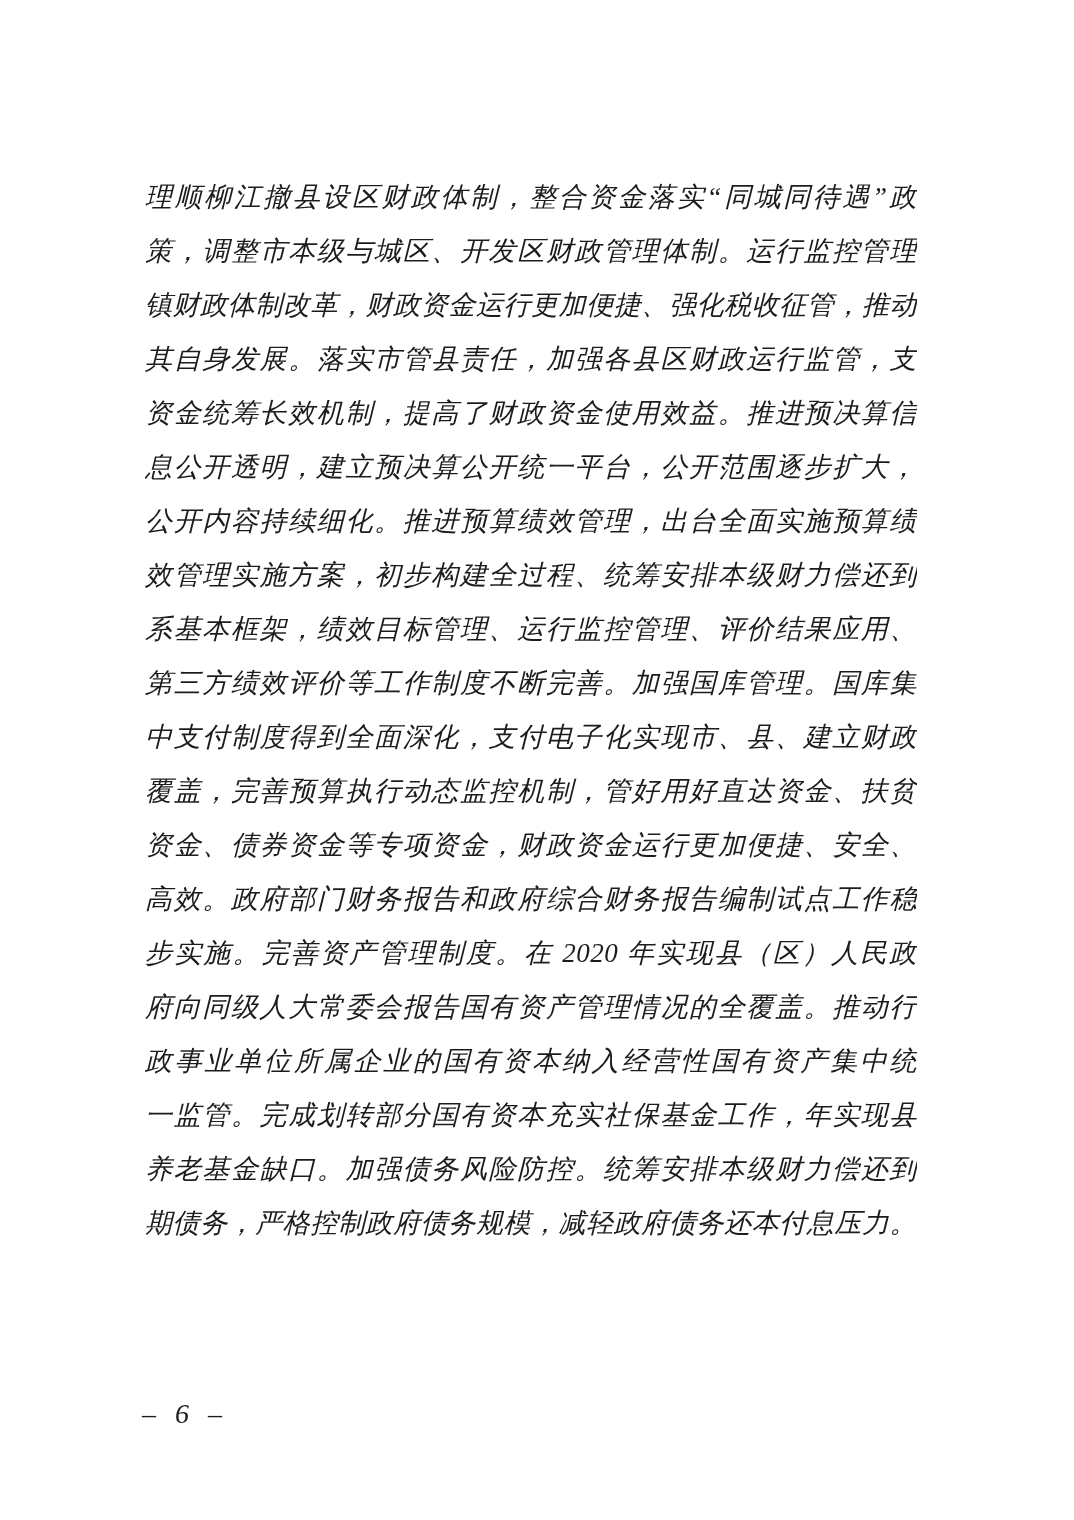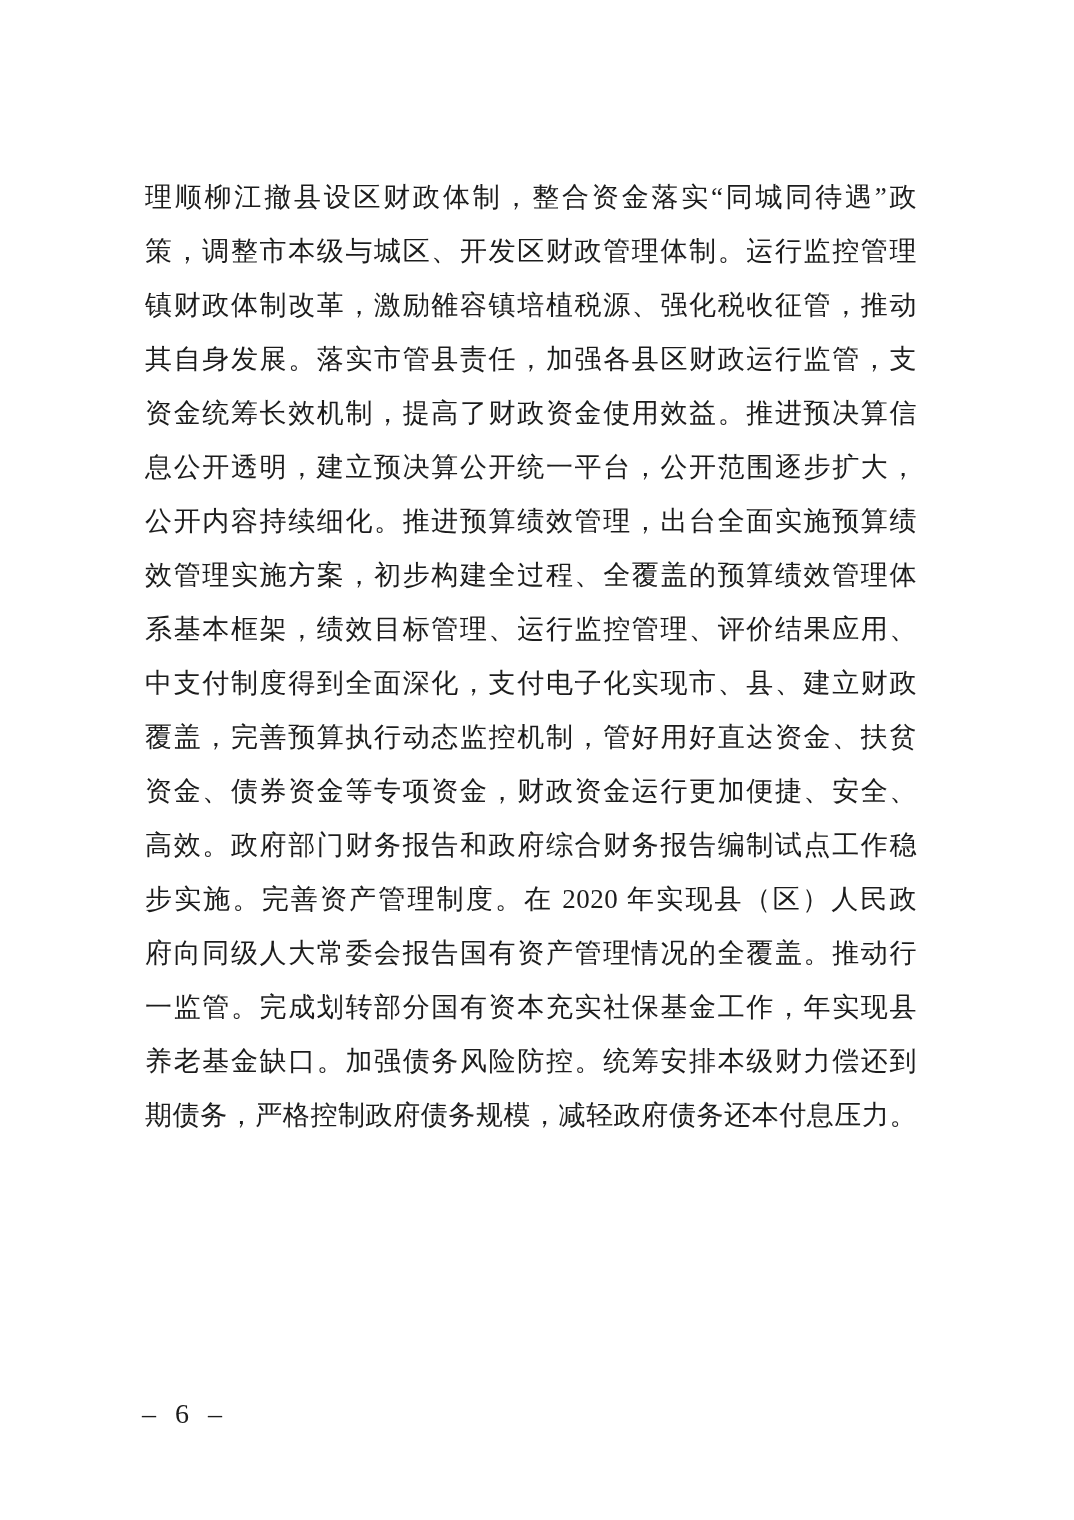--- a/index.html
+++ b/index.html
@@ -7,20 +7,21 @@
     padding: 0;
     background: #ffffff;
   }
   .page {
     position: relative;
     width: 1074px;
     height: 1520px;
     background: #ffffff;
     overflow: hidden;
     font-family: "Liberation Serif", "DejaVu Serif", serif;
+    font-style: italic;
   }
   .text-block {
     position: absolute;
     left: 145px;
     top: 170px;
     width: 772px;
   }
   .text-line {
     height: 54px;
     line-height: 54px;
@@ -40,31 +41,33 @@
     letter-spacing: 6px;
   }
 </style>
 </head>
 <body>
 
 <div class="page">
   <div class="text-block">
     <div class="text-line">理顺柳江撤县设区财政体制，整合资金落实“同城同待遇”政</div>
     <div class="text-line">策，调整市本级与城区、开发区财政管理体制。运行监控管理</div>
-    <div class="text-line">镇财政体制改革，激励雒容镇培植税源、强化税收征管，推动</div>
+    <div class="text-line">镇财政体制改革，财政资金运行更加便捷、强化税收征管，推动</div>
     <div class="text-line">其自身发展。落实市管县责任，加强各县区财政运行监管，支</div>
     <div class="text-line">资金统筹长效机制，提高了财政资金使用效益。推进预决算信</div>
     <div class="text-line">息公开透明，建立预决算公开统一平台，公开范围逐步扩大，</div>
     <div class="text-line">公开内容持续细化。推进预算绩效管理，出台全面实施预算绩</div>
-    <div class="text-line">效管理实施方案，初步构建全过程、全覆盖的预算绩效管理体</div>
+    <div class="text-line">效管理实施方案，初步构建全过程、统筹安排本级财力偿还到</div>
     <div class="text-line">系基本框架，绩效目标管理、运行监控管理、评价结果应用、</div>
+    <div class="text-line">第三方绩效评价等工作制度不断完善。加强国库管理。国库集</div>
     <div class="text-line">中支付制度得到全面深化，支付电子化实现市、县、建立财政</div>
     <div class="text-line">覆盖，完善预算执行动态监控机制，管好用好直达资金、扶贫</div>
     <div class="text-line">资金、债券资金等专项资金，财政资金运行更加便捷、安全、</div>
     <div class="text-line">高效。政府部门财务报告和政府综合财务报告编制试点工作稳</div>
     <div class="text-line">步实施。完善资产管理制度。在 2020 年实现县（区）人民政</div>
     <div class="text-line">府向同级人大常委会报告国有资产管理情况的全覆盖。推动行</div>
+    <div class="text-line">政事业单位所属企业的国有资本纳入经营性国有资产集中统</div>
     <div class="text-line">一监管。完成划转部分国有资本充实社保基金工作，年实现县</div>
     <div class="text-line">养老基金缺口。加强债务风险防控。统筹安排本级财力偿还到</div>
     <div class="text-line">期债务，严格控制政府债务规模，减轻政府债务还本付息压力。</div>
   </div>
   <div class="page-number">– 6 –</div>
 </div>
 
 </body></html>

